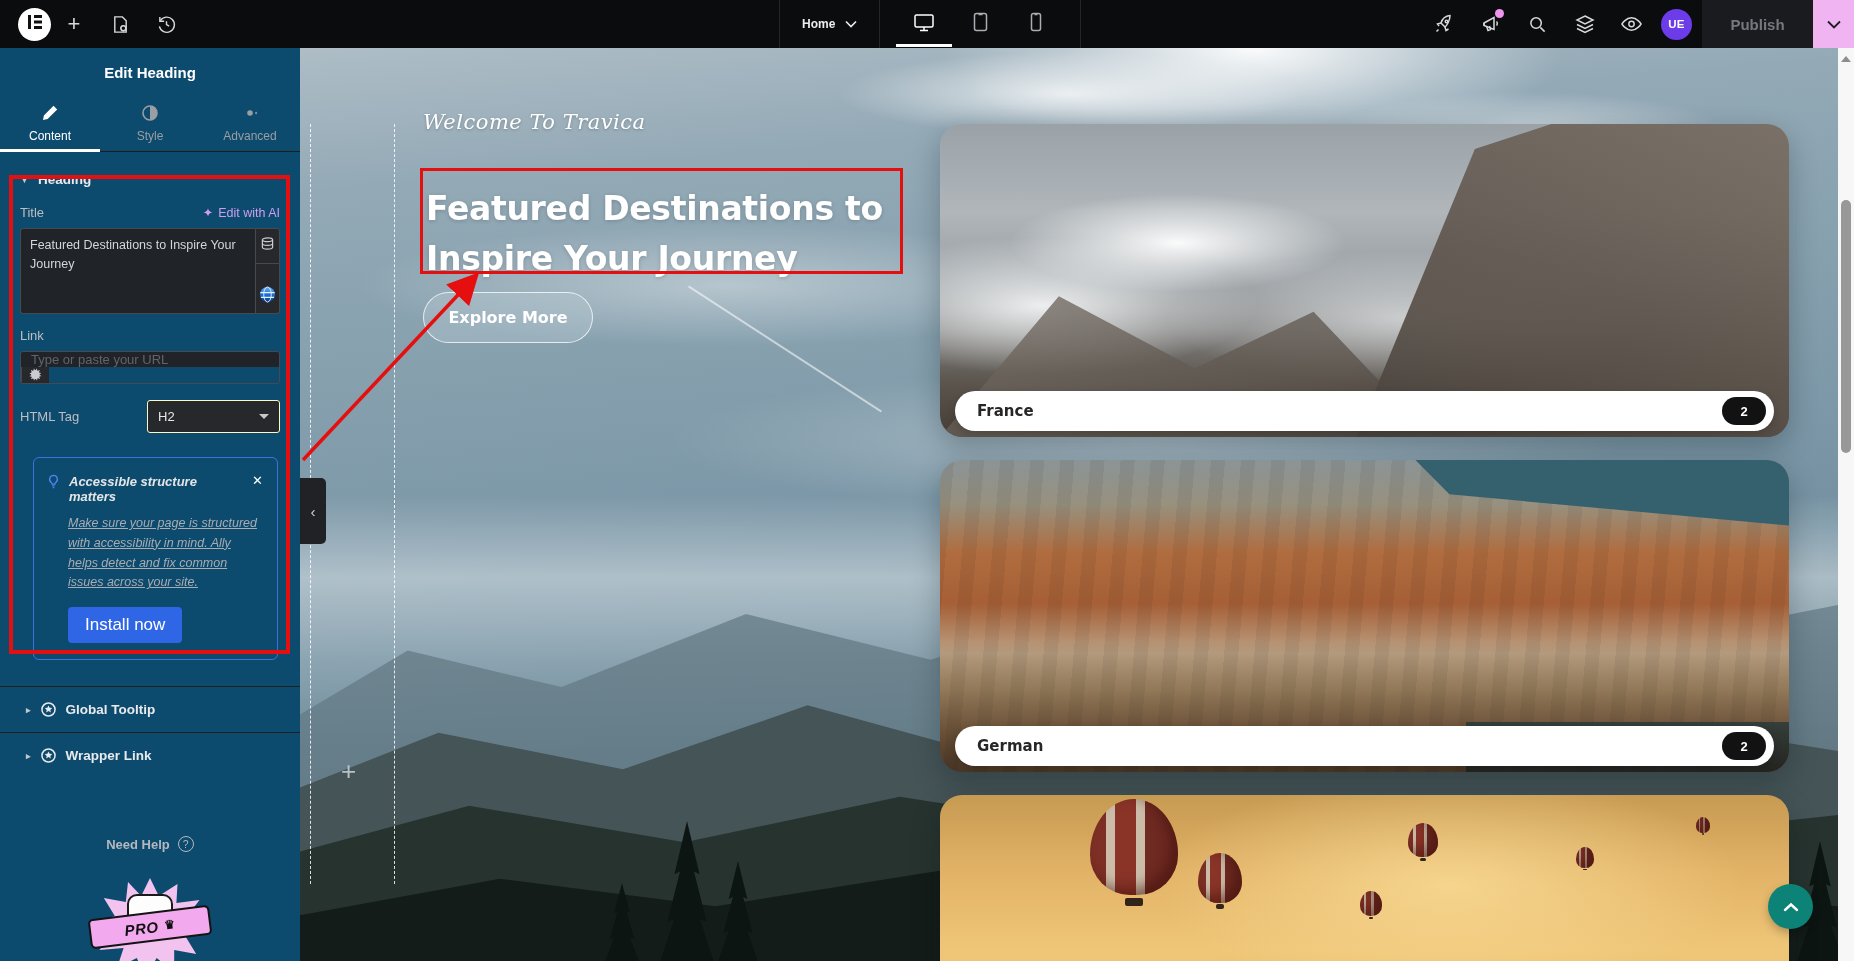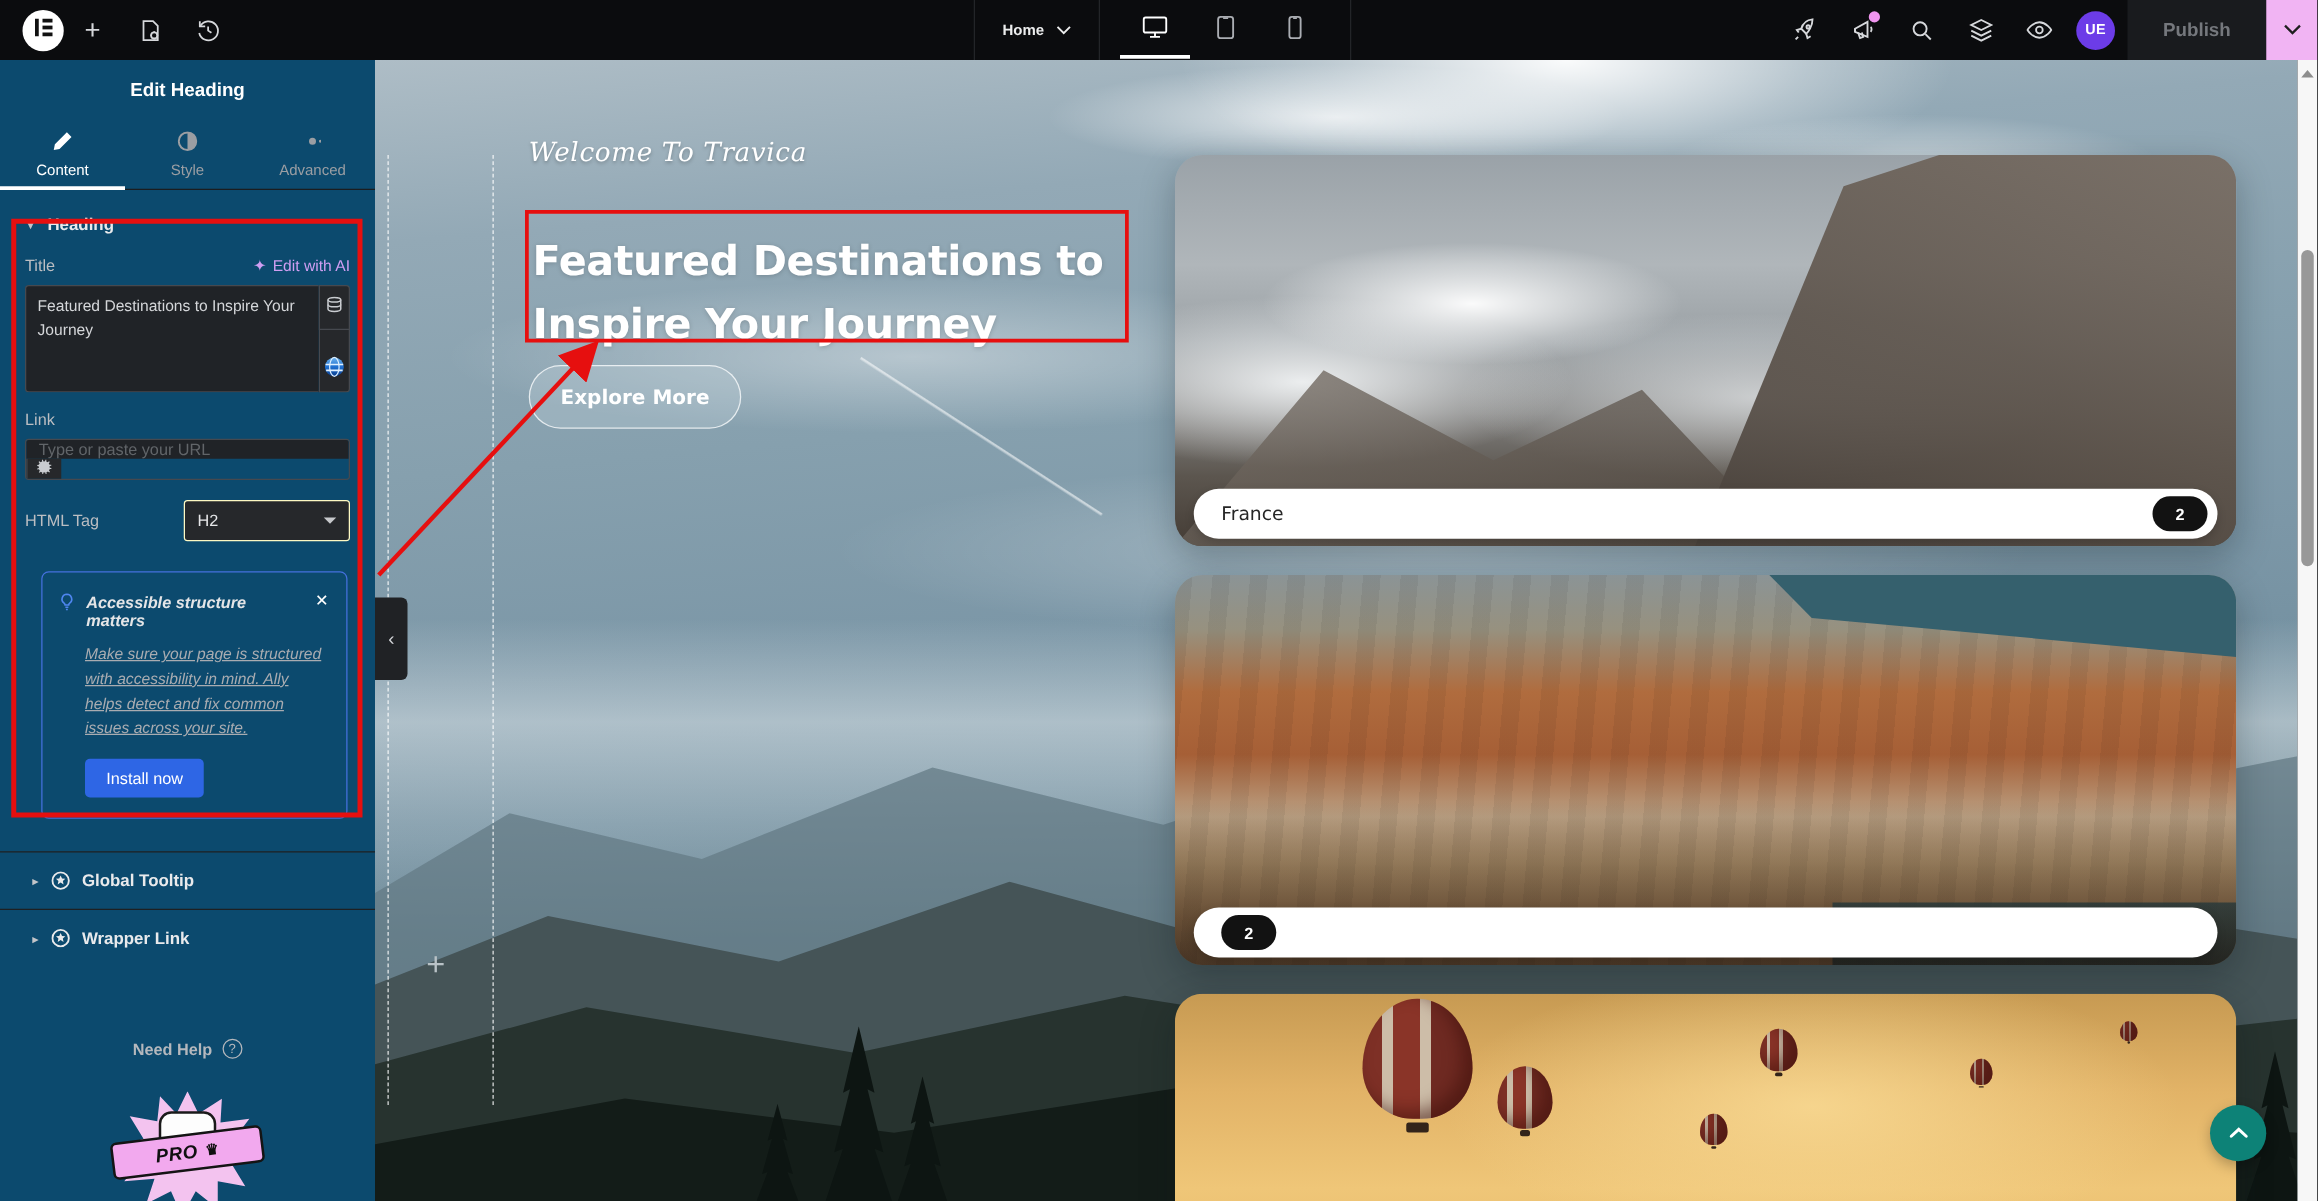--- a/index.html
+++ b/index.html
@@ -53,21 +53,21 @@
   .link-input::placeholder { color:#616569; }
   .link-cell { width:28px; border-left:1px solid #46494f; display:flex; align-items:center; justify-content:center; color:#c9ccd0; background:#26282b; cursor:pointer; }
   .tag-row { margin-top:16px; display:flex; align-items:center; justify-content:space-between; }
   .p-select { width:133px; height:33px; background:#26282b; border:1px solid #fef9c3; border-radius:3px; display:flex; align-items:center; justify-content:space-between; padding:0 10px; color:#e6e7e9; font-size:13px; cursor:pointer; }
   .sel-caret { width:0; height:0; border-left:5px solid transparent; border-right:5px solid transparent; border-top:5px solid #c6c8cb; }
   .notice { margin:24px 2px 0 13px; border:1px solid #4470dd; border-radius:6px; padding:16px 14px 16px 12px; }
   .notice-head { display:flex; align-items:flex-start; gap:8px; }
   .notice-title { flex:1; color:#e4e5e7; font-size:13px; font-weight:700; font-style:italic; }
   .notice-close { color:#ffffff; font-size:13px; cursor:pointer; line-height:1; }
   .notice-body { margin:10px 0 14px 22px; color:#a9acb1; font-size:12.5px; font-style:italic; line-height:1.58; width:196px;text-decoration:underline; }
-  .install-btn { margin-left:22px; background:#2e66e5; color:#fff; font-size:13px; border:none; border-radius:4px; padding:8px 17px; cursor:pointer; font-family:"Liberation Sans",sans-serif; }
+  .install-btn { margin-left:22px; background:#2e66e5; color:#fff; font-size:17px; border:none; border-radius:4px; padding:8px 17px; cursor:pointer; font-family:"Liberation Sans",sans-serif; }
   .acc-row { height:46px; display:flex; align-items:center; gap:10px; padding-left:26px; border-top:1px solid #1e2022; color:#e9eaec; font-size:13.5px; font-weight:700; cursor:pointer; }
   .acc-row:last-of-type { border-bottom:1px solid #1e2022; }
   .pro-circ { display:flex; }
   .need-help { margin-top:58px; display:flex; align-items:center; justify-content:center; gap:8px; color:#b5b8bd; font-size:13px; font-weight:700; cursor:pointer; }
   .q-circ { width:16px; height:16px; border:1.4px solid #b5b8bd; border-radius:50%; font-size:10.5px; font-weight:400; display:flex; align-items:center; justify-content:center; }
   .pro-badge { position:relative; margin:26px auto 0; width:150px; height:70px; }
   .starburst { position:absolute; left:20px; top:0; width:110px; height:100px; background:#f3c3ef;
     clip-path:polygon(50% 0%,58% 18%,75% 6%,74% 25%,95% 22%,84% 38%,100% 50%,82% 58%,92% 76%,72% 72%,72% 94%,56% 80%,46% 100%,38% 80%,20% 90%,26% 70%,4% 72%,16% 55%,0% 45%,18% 38%,8% 20%,28% 24%,30% 4%,42% 18%); }
   .fist { position:absolute; left:52px; top:16px; width:46px; height:26px; background:#fdfdfd; border:2px solid #1a1a1a; border-radius:10px 10px 4px 4px; }
   .pro-pill { position:absolute; left:14px; top:34px; width:122px; height:30px; background:#f2a9ee; border:2px solid #141414; border-radius:5px; transform:rotate(-7deg); display:flex; align-items:center; justify-content:center; gap:6px; color:#101010; font-weight:700; font-style:italic; font-size:15px; letter-spacing:.5px; }
@@ -126,21 +126,21 @@
   .card.c3 { height:300px; margin-bottom:0; }
   .card.c3 .card-img { background:
       radial-gradient(ellipse 420px 160px at 60% 30%, rgba(250,220,150,.8), transparent 70%),
       linear-gradient(180deg,#c79a52 0%,#e2b367 26%,#efc678 52%,#e7b966 78%,#d8a957 100%); }
   .balloon { position:absolute; }
   .env { width:100%; height:100%; border-radius:50% 50% 46% 46% / 58% 58% 42% 42%;
     background:linear-gradient(90deg,#7e3026 0 18%,#cdbda8 18% 28%,#8a3428 28% 52%,#cdbda8 52% 62%,#6f2a22 62% 100%);
     box-shadow:inset -8px -6px 14px rgba(60,15,10,.55); }
   .basket { width:20%; height:9%; background:#33241a; margin:3% auto 0; border-radius:2px; }
   .bar-label { position:absolute; left:15px; right:15px; bottom:6px; height:40px; background:#ffffff; border-radius:20px; display:flex; align-items:center; padding:0 8px 0 22px; box-shadow:0 3px 8px rgba(0,0,0,.18); }
-  .bar-text { flex:1; color:#262626; font-size:15px; font-weight:400; font-family:"DejaVu Sans", sans-serif; }
+  .bar-text { flex:1; color:#262626; font-size:15px; font-weight:700; font-family:"DejaVu Sans", sans-serif; }
   .count-badge { width:44px; height:28px; background:#121212; border-radius:14px; color:#ffffff; font-size:13px; font-weight:700; display:flex; align-items:center; justify-content:center; }
 
   .scroll-top { position:absolute; left:1468px; top:836px; width:45px; height:45px; border-radius:50%; background:#0d8277; display:flex; align-items:center; justify-content:center; cursor:pointer; box-shadow:0 4px 10px rgba(0,0,0,.25); z-index:20; }
 
   
   .pg-scroll { position:absolute; right:0; top:48px; width:16px; height:913px; background:#f7f7f7; z-index:35; }
   .pg-up { position:absolute; top:8px; left:3px; width:0; height:0; border-left:5px solid transparent; border-right:5px solid transparent; border-bottom:6px solid #8d8d8d; }
   .pg-thumb { position:absolute; left:3px; top:152px; width:10px; height:253px; background:#989898; border-radius:5px; cursor:pointer; }
 </style>
 </head>
@@ -474,20 +474,21 @@
         </div>
       </div>
 
       <div class="card c2">
         <div class="card-img">
           <div class="sea"></div>
           <div class="boats"></div>
           <div class="wallshade"></div>
         </div>
         <div class="bar-label">
+          <span class="bar-text">German</span>
           <span class="count-badge">2</span>
         </div>
       </div>
 
       <div class="card c3">
         <div class="card-img">
           <div class="balloon" style="left:150px; top:4px; width:88px; height:96px;">
               <div class="env"></div>
               <div class="basket"></div>
             </div>

